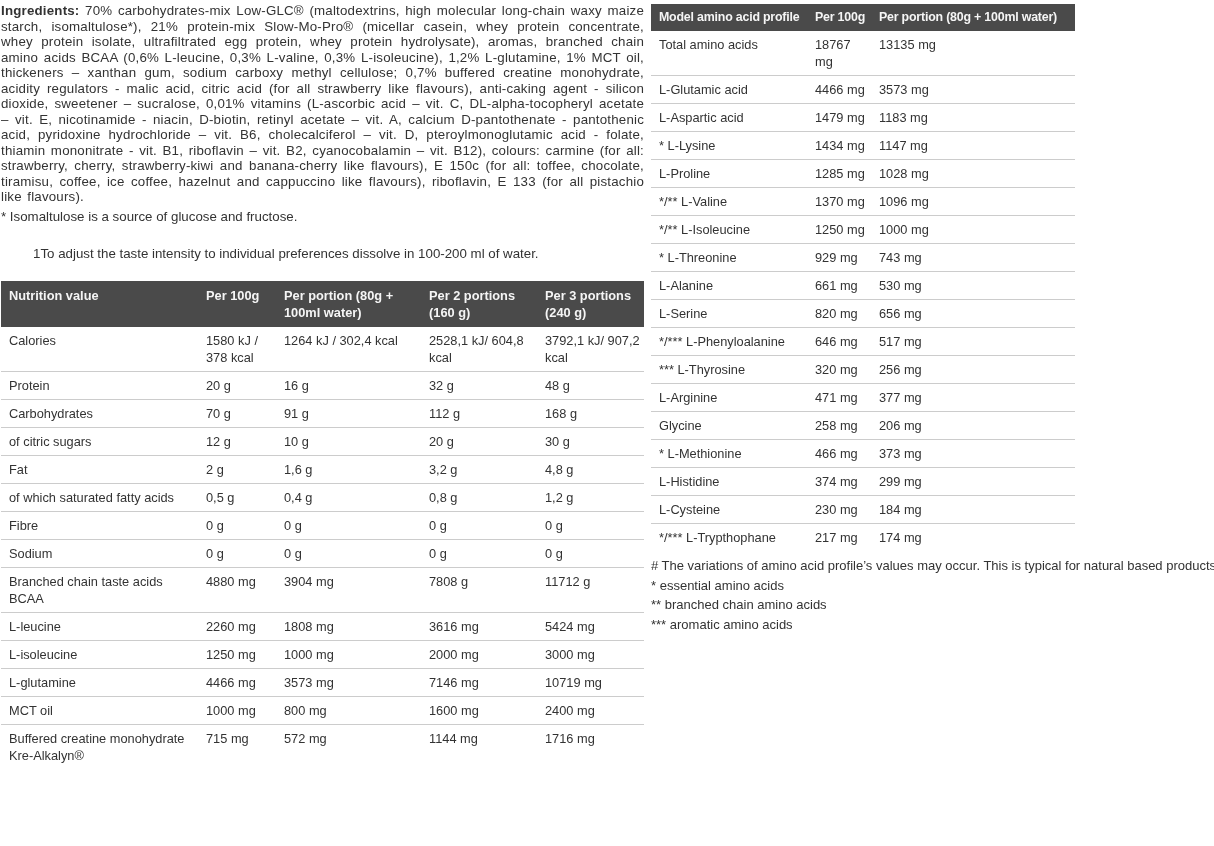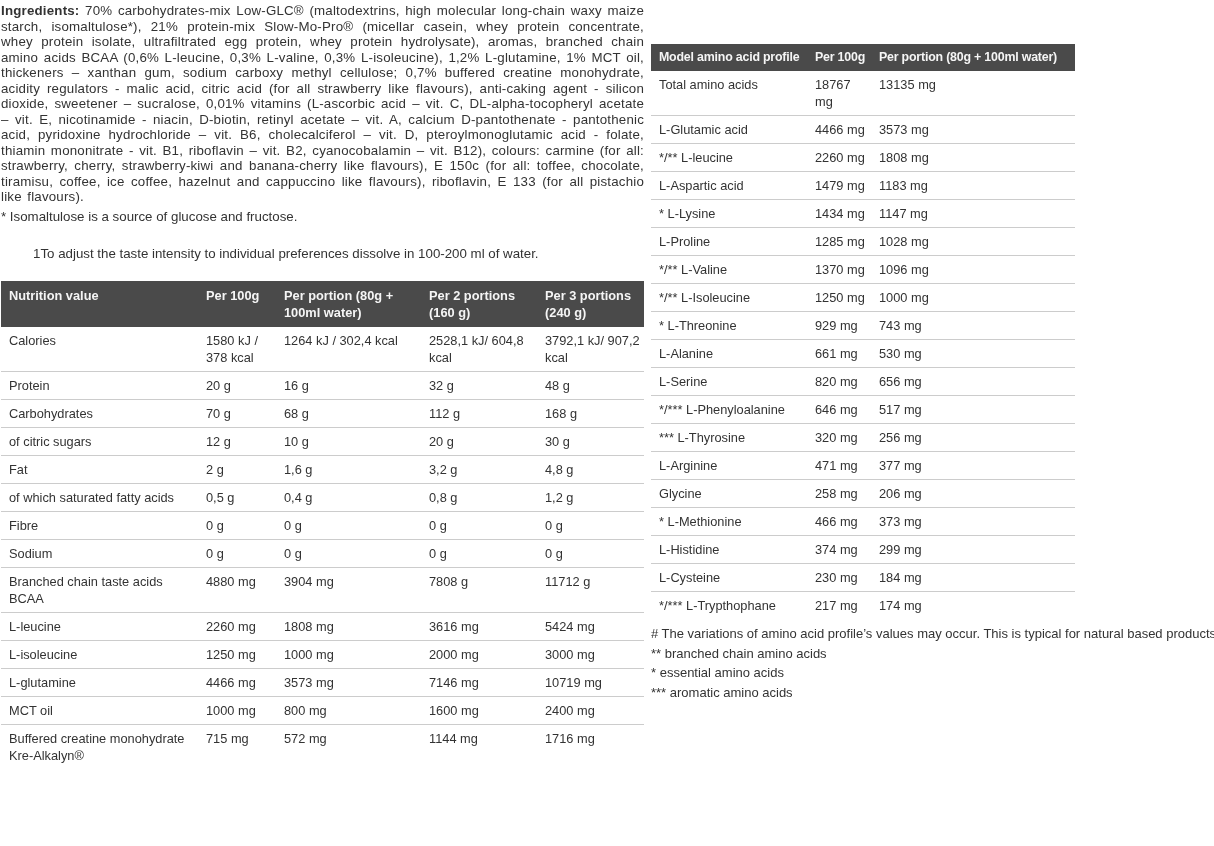--- a/index.html
+++ b/index.html
@@ -10,21 +10,21 @@
   }
   *{box-sizing:border-box;}
   html,body{margin:0;padding:0;}
   body{
     width:1214px;height:846px;overflow:hidden;background:#ffffff;
     color:var(--text);
     font-family:"Liberation Sans", sans-serif;
   }
   .page{display:flex;align-items:flex-start;padding:3px 0 0 1px;}
   .left-col{width:643px;flex:none;}
-  .right-col{width:564px;flex:none;margin-left:7px;padding-top:1px;margin-top:40px;}
+  .right-col{width:564px;flex:none;margin-left:7px;padding-top:1px;}
 
   .ingredients-text{
     margin:0;font-size:13.3px;line-height:15.5px;text-align:justify;
     letter-spacing:0.2px;word-spacing:1.6px;
   }
   .ingredients-text b{font-weight:bold;}
   .iso-note{margin:4px 0 0 0;font-size:13.3px;line-height:15.5px;}
   .dissolve-note{margin:22px 0 0 0;font-size:13.3px;line-height:15.5px;padding-left:32px;}
 
   table{border-collapse:collapse;table-layout:fixed;}
@@ -86,21 +86,21 @@
             <td>Protein</td>
             <td>20 g</td>
             <td>16 g</td>
             <td>32 g</td>
             <td>48 g</td>
           </tr>
 
           <tr>
             <td>Carbohydrates</td>
             <td>70 g</td>
-            <td>68 g</td>
+            <td>91 g</td>
             <td>112 g</td>
             <td>168 g</td>
           </tr>
 
           <tr>
             <td>of citric sugars</td>
             <td>12 g</td>
             <td>10 g</td>
             <td>20 g</td>
             <td>30 g</td>
@@ -212,25 +212,20 @@
             <td>18767 mg</td>
             <td>13135 mg</td>
           </tr>
 
           <tr>
             <td>L-Glutamic acid</td>
             <td>4466 mg</td>
             <td>3573 mg</td>
           </tr>
 
-          <tr>
-            <td>*/** L-leucine</td>
-            <td>2260 mg</td>
-            <td>1808 mg</td>
-          </tr>
 
           <tr>
             <td>L-Aspartic acid</td>
             <td>1479 mg</td>
             <td>1183 mg</td>
           </tr>
 
           <tr>
             <td>* L-Lysine</td>
             <td>1434 mg</td>
@@ -317,19 +312,19 @@
 
           <tr>
             <td>*/*** L-Trypthophane</td>
             <td>217 mg</td>
             <td>174 mg</td>
           </tr>
         </tbody>
     </table>
     <div class="amino-notes">
       <div class="amino-note-main"># The variations of amino acid profile’s values may occur. This is typical for natural based products.</div>
+      <div>* essential amino acids</div>
       <div>** branched chain amino acids</div>
-      <div>* essential amino acids</div>
       <div>*** aromatic amino acids</div>
     </div>
   </div>
 
 </div>
 
 </body></html>

